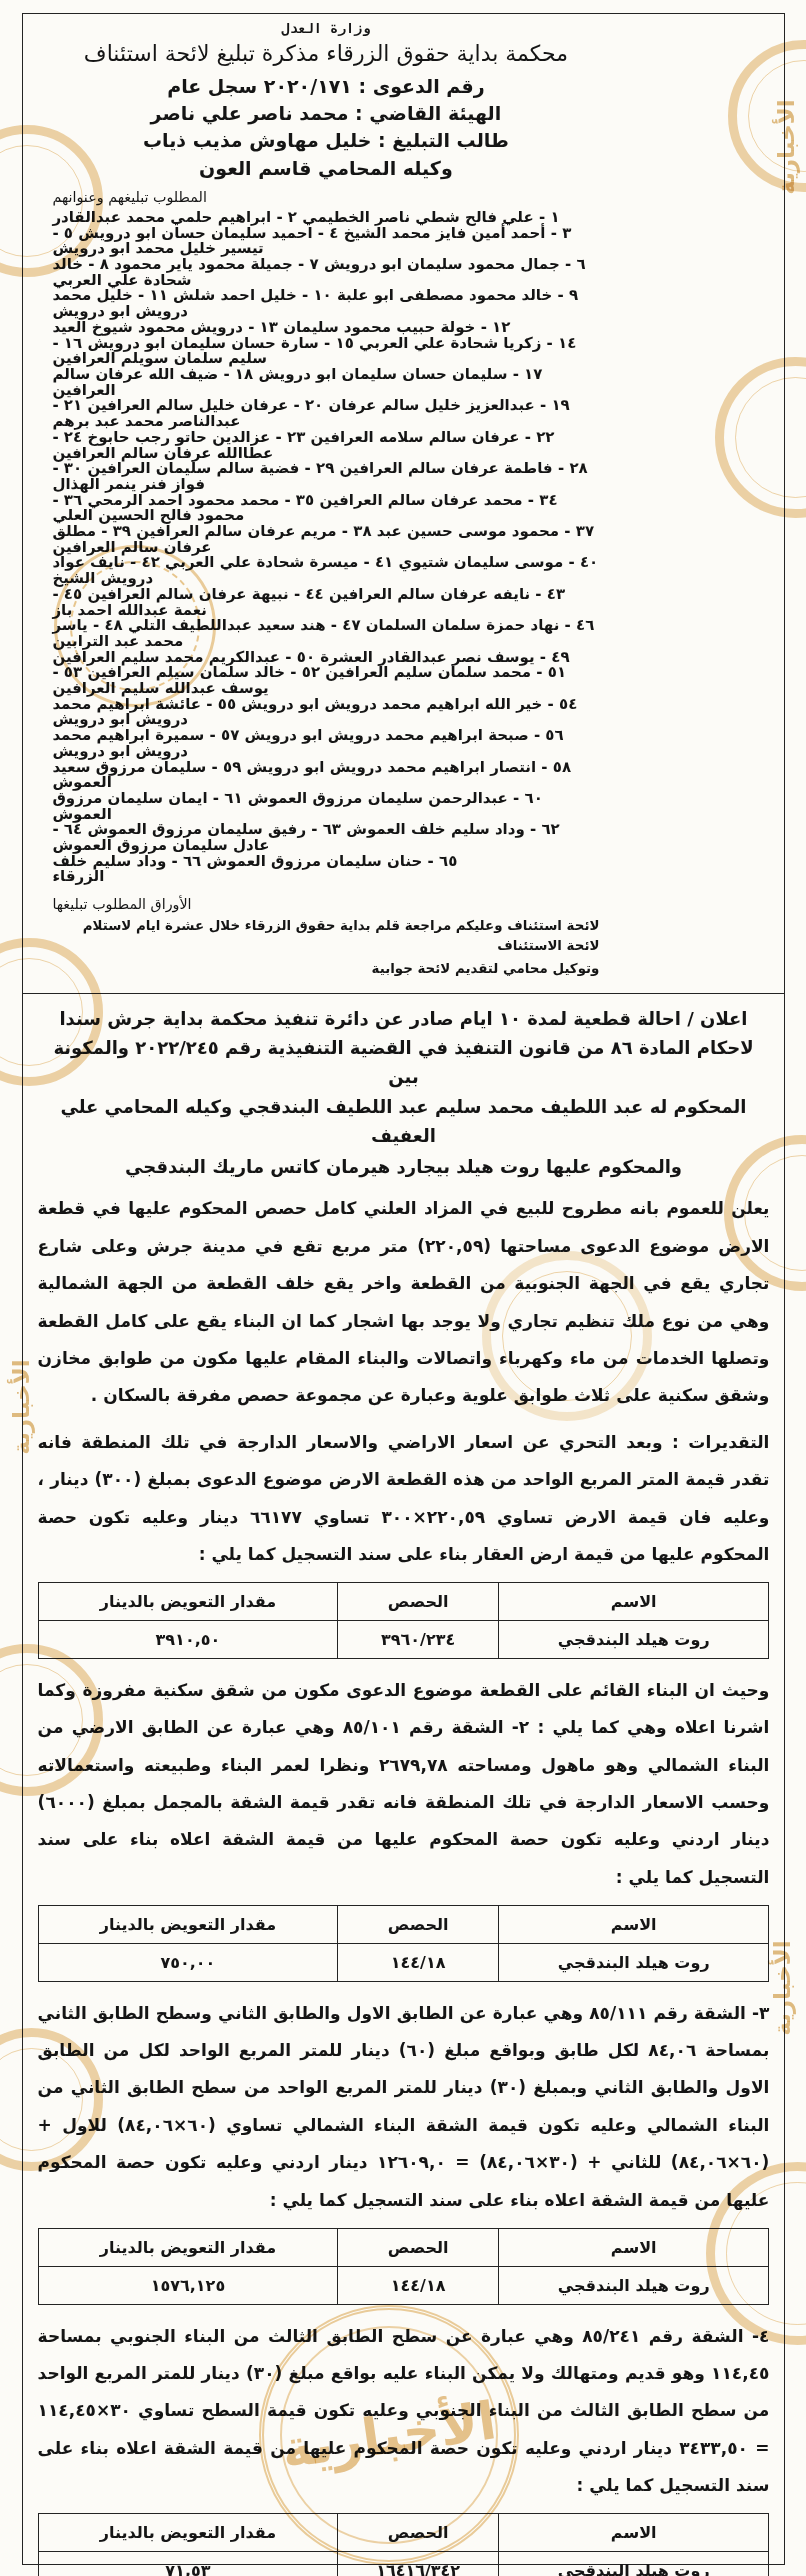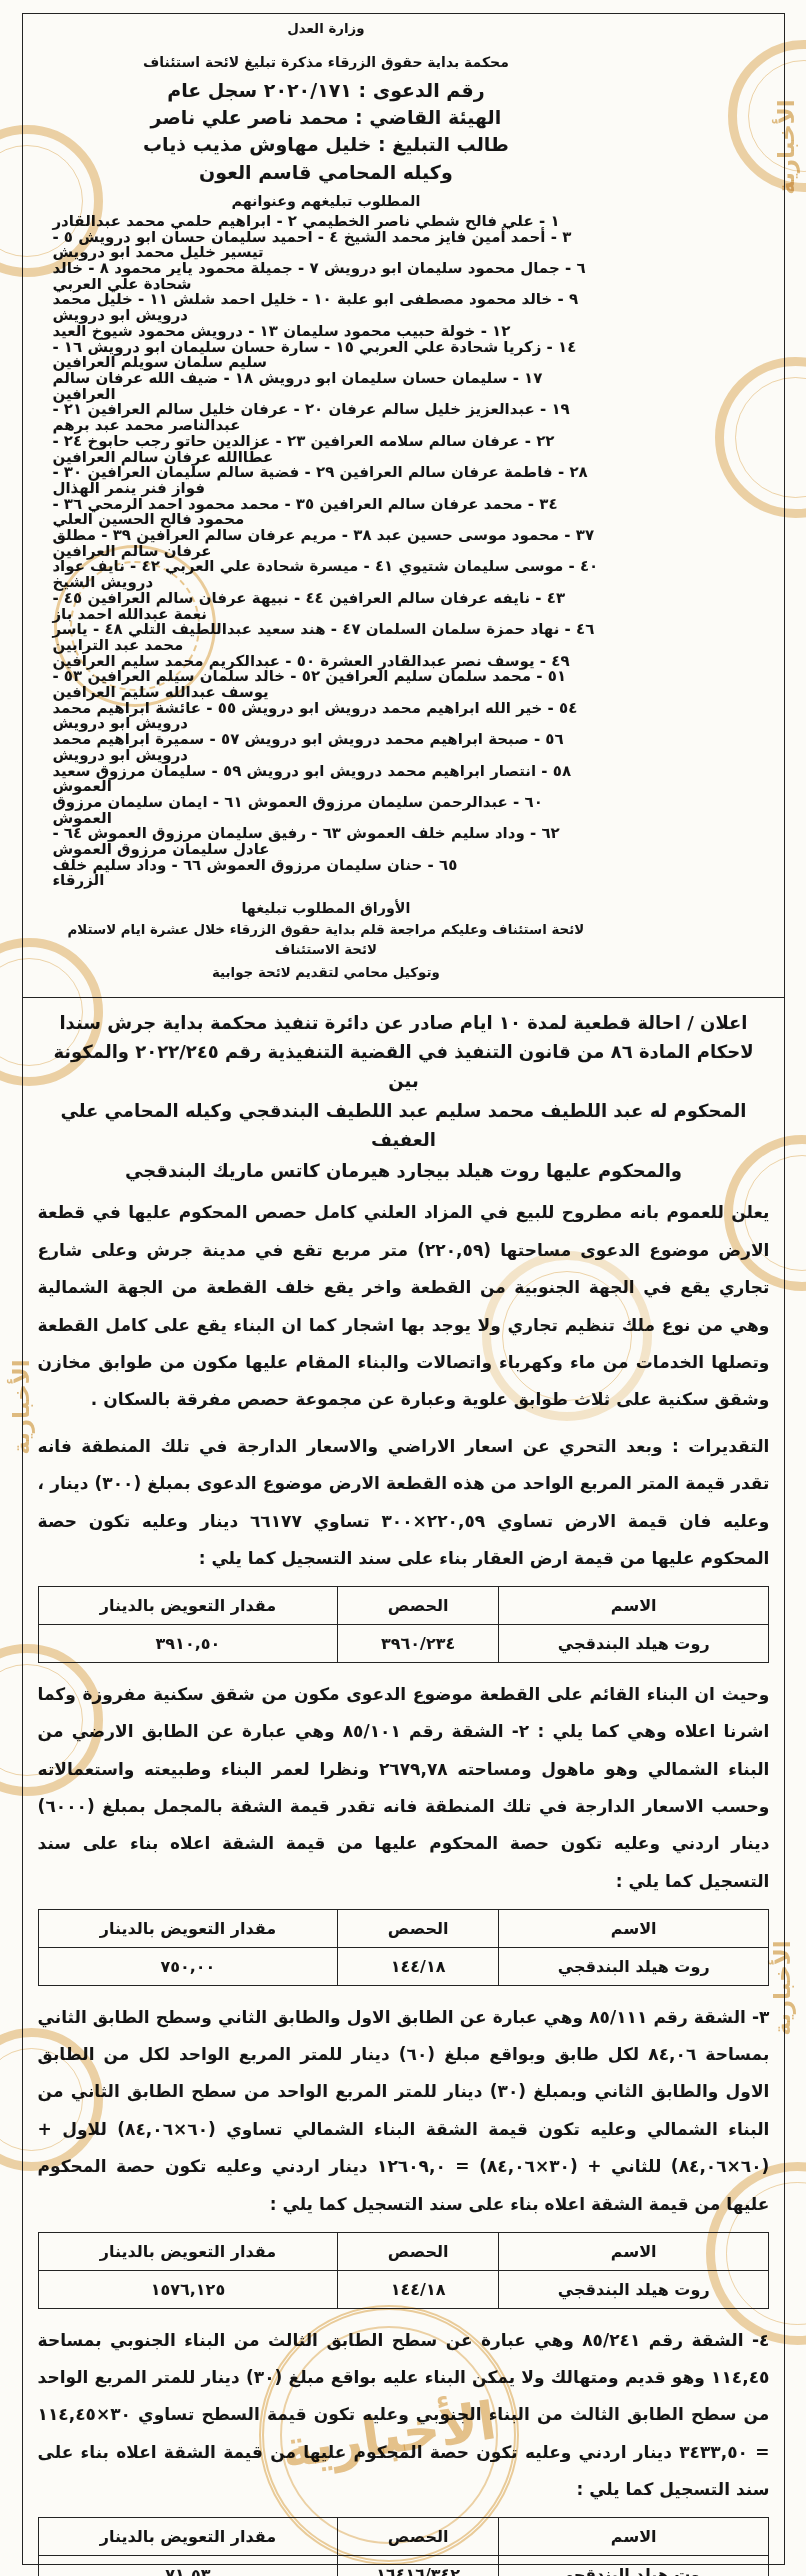--- a/index.html
+++ b/index.html
@@ -23,26 +23,26 @@
          transform:rotate(-90deg);white-space:nowrap;}
   .bigstamp{border-radius:50%;border:5.4px double rgba(213,148,39,.45);
             display:flex;align-items:center;justify-content:center;}
   .bigstamp::after{content:"";position:absolute;inset:16px;border-radius:50%;
                    border:2.7px solid rgba(213,148,39,.4);}
   .bigstamp .inner{font-size:52px;font-weight:bold;color:rgba(208,138,32,.5);
                    transform:rotate(-8deg);}
 
   
   .notice1{width:547px;margin-right:170px;text-align:center;}
-  .ministry{font-size:13.4px;font-weight:bold;margin-bottom:18px;}
-  .t-main{font-size:14px;font-weight:bold;margin:1.8px 0 9px;}
+  .ministry{font-size:13.4px;font-weight:bold;margin-bottom:4px;font-family:Liberation Mono, monospace;}
+  .t-main{font-size:22px;font-weight:normal;margin:1.8px 0 9px;}
   .info{font-size:19px;font-weight:bold;margin:5.4px 0;}
-  .subhead{font-size:14.3px;font-weight:bold;text-align:center;margin:10.7px 0 4.5px;}
+  .subhead{font-size:14.3px;font-weight:normal;text-align:left;margin:10.7px 0 4.5px;}
   .names .nline{font-size:15px;font-weight:bold;text-align:left;line-height:15.7px;}
-  .docs{font-size:13.4px;font-weight:bold;text-align:center;line-height:19.7px;margin-top:3.6px;}
+  .docs{font-size:13.4px;font-weight:bold;text-align:right;line-height:19.7px;margin-top:3.6px;}
 
   .divider{border:none;border-top:1.8px solid #242424;margin:14.3px -14.3px 10.7px;}
 
   
   .notice2{text-align:right;}
   .notice2 .h{font-size:18px;font-weight:bold;text-align:center;line-height:1.6;margin:1.8px 0;}
   .notice2 .para{font-size:17px;font-weight:bold;text-align:justify;line-height:2.2;margin:9px 0 7.1px;}
   table.ctable{width:100%;border-collapse:collapse;margin:9px 0 12.5px;}
   .ctable th,.ctable td{border:1.8px solid #242424;text-align:center;
                         font-size:16px;font-weight:bold;padding:9px 5.4px;background:rgba(255,255,255,.0);}

